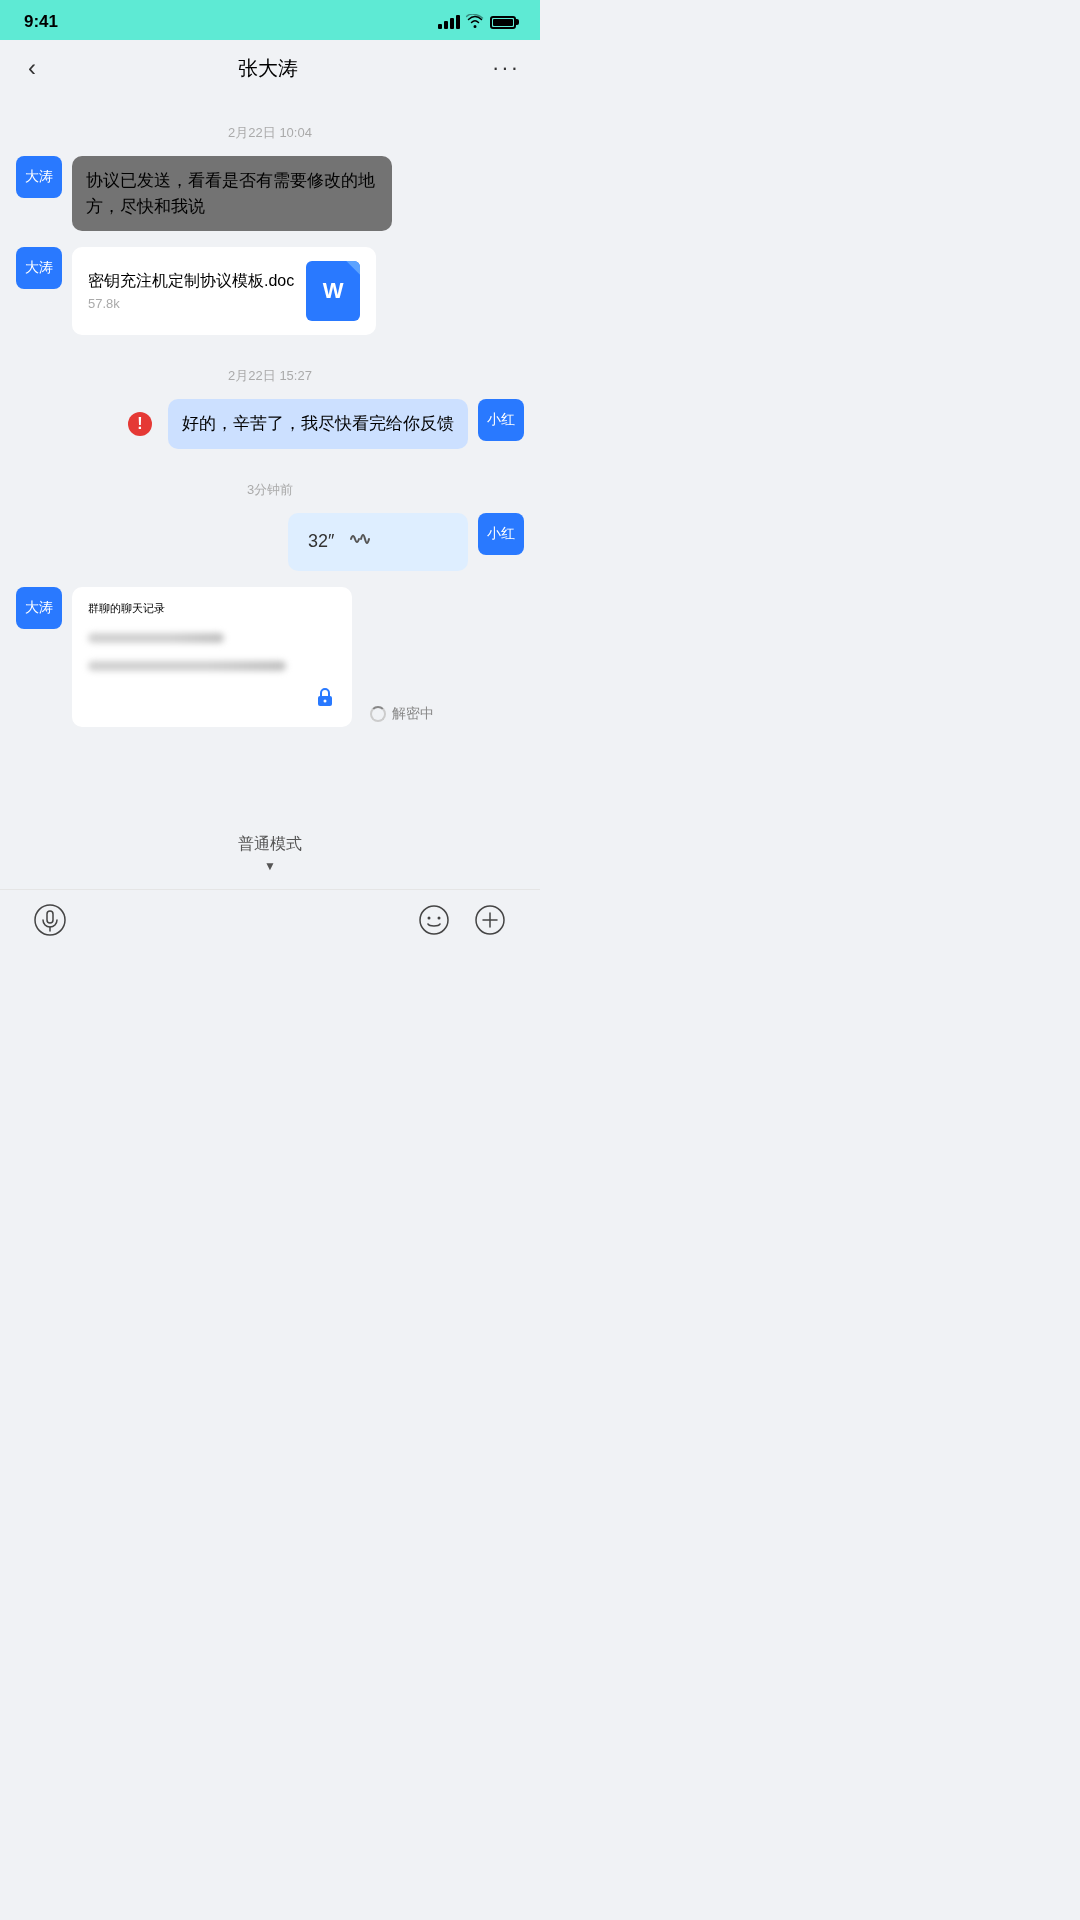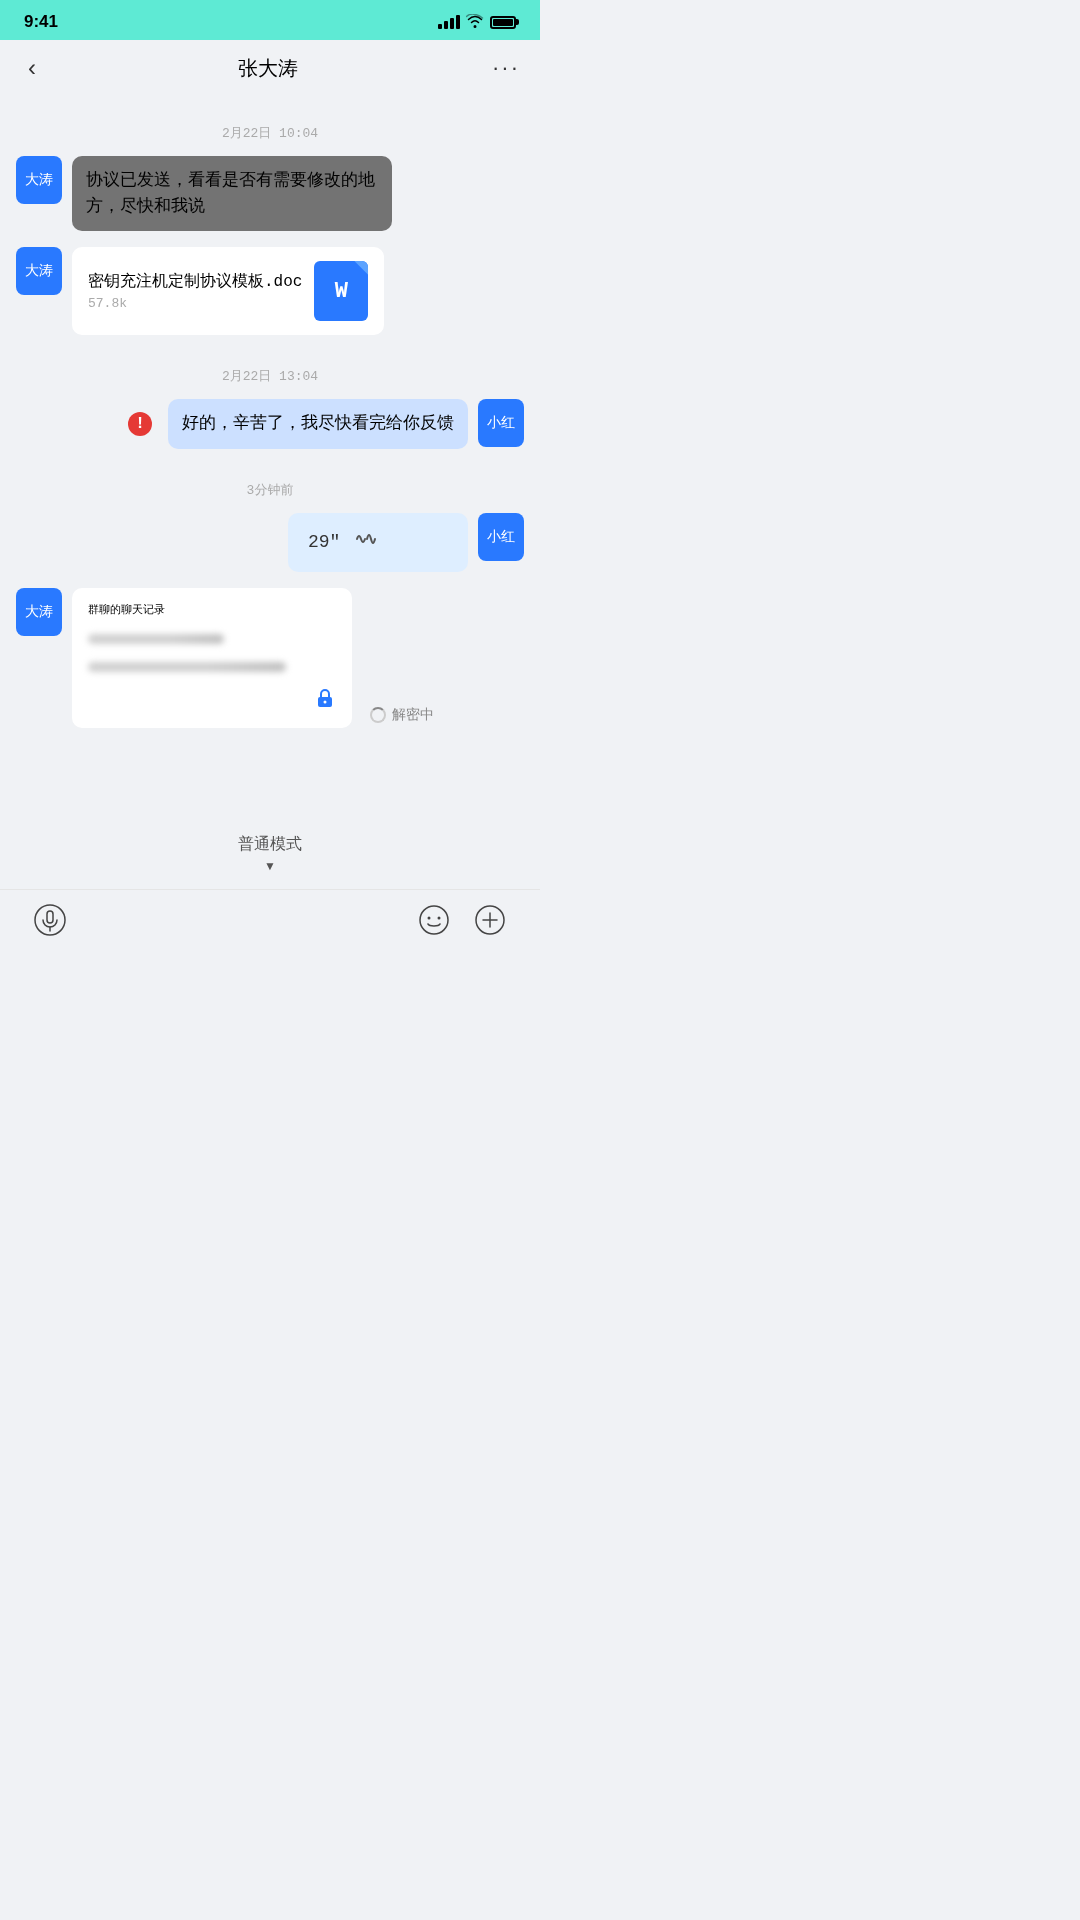--- a/index.html
+++ b/index.html
@@ -101,21 +101,20 @@
     }
 
     
     .chat-area {
       flex: 1;
       overflow-y: auto;
       padding: 8px 16px;
       display: flex;
       flex-direction: column;
       gap: 0;
-      font-family: Liberation Mono, monospace;
     }
 
     
     .timestamp {
       text-align: center;
       color: #aaa;
       font-size: 13px;
       margin: 16px 0 14px;
     }
 
@@ -125,21 +124,21 @@
       align-items: flex-start;
       margin-bottom: 16px;
     }
     .msg-row.right {
       flex-direction: row-reverse;
     }
 
     
     .avatar {
       width: 46px;
-      height: 48px;
+      height: 42px;
       border-radius: 8px;
       background: #2979ff;
       color: #fff;
       font-size: 14px;
       font-weight: 500;
       display: flex;
       align-items: center;
       justify-content: center;
       flex-shrink: 0;
     }
@@ -396,21 +395,21 @@
         <div class="file-name">密钥充注机定制协议模板.doc</div>
         <div class="file-size">57.8k</div>
       </div>
       <div class="file-icon">
         <span>W</span>
       </div>
     </div>
   </div>
 
   <div class="timestamp">
-    <span>2月22日 13:04</span>
+    <span>2月22日 15:27</span>
   </div>
 
   <div class="msg-row right">
     <div class="avatar">
       <span>小红</span>
     </div>
     <div class="bubble">
       <span>好的，辛苦了，我尽快看完给你反馈</span>
     </div>
     <div class="error-dot">!</div>
@@ -418,21 +417,21 @@
 
   <div class="timestamp">
     <span>3分钟前</span>
   </div>
 
   <div class="msg-row right">
     <div class="avatar">
       <span>小红</span>
     </div>
     <div class="voice-bubble">
-      <span class="voice-time">29″</span>
+      <span class="voice-time">32″</span>
       <span class="voice-wave">
         <svg width="24" height="24" viewBox="0 0 24 24" fill="none">
           <path d="M3 12 Q5 6, 7 12 Q9 18, 11 12" stroke="#555" stroke-width="2" fill="none" stroke-linecap="round"></path>
           <path d="M13 12 Q15 4, 17 12 Q19 20, 21 12" stroke="#555" stroke-width="2" fill="none" stroke-linecap="round"></path>
         </svg>
       </span>
     </div>
   </div>
 
   <div class="msg-row" style="align-items:flex-start">

